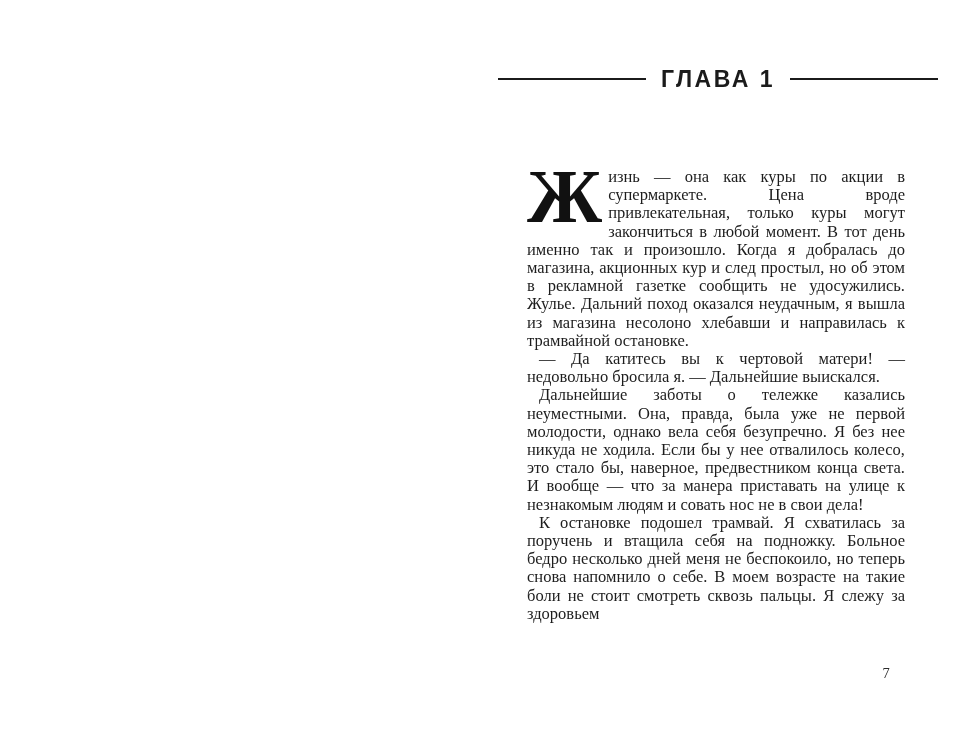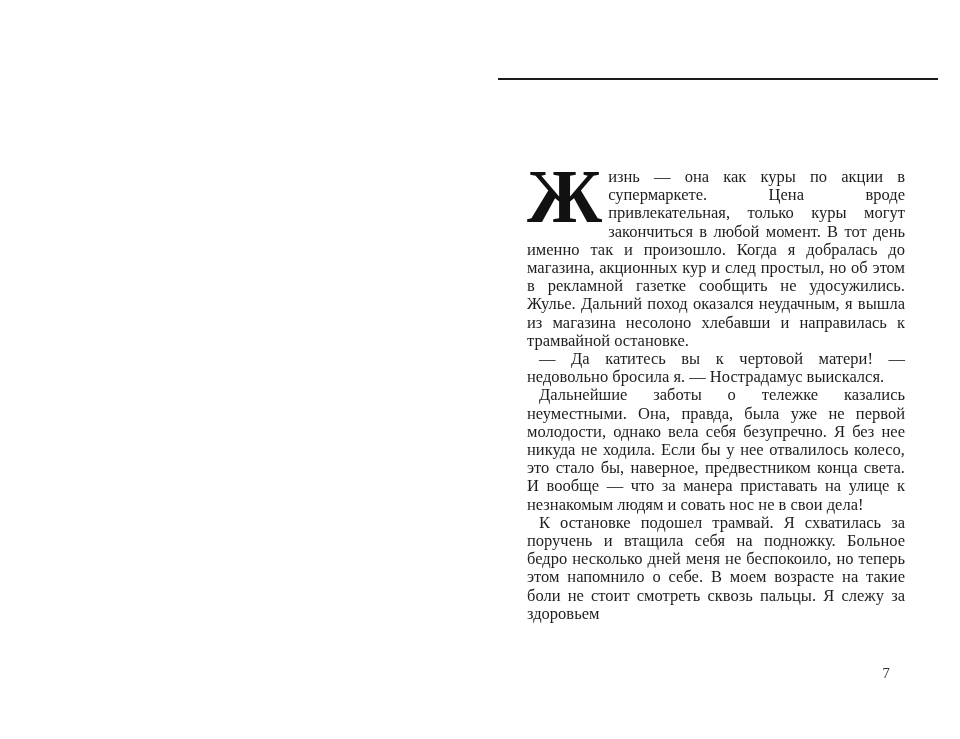--- a/index.html
+++ b/index.html
@@ -47,25 +47,26 @@
     font-family:"Liberation Serif", serif;
   }
 </style>
 </head>
 <body>
 
 <div class="page">
 
   <div class="chapter-heading">
     <span class="heading-rule"></span>
+    <span class="chapter-title">ГЛАВА 1</span>
     <span class="heading-rule"></span>
   </div>
 
   <div class="text-block">
     <p><span class="dropcap">Ж</span><span>изнь — она как куры по акции в супермаркете. Цена вроде привлекательная, только куры могут закончиться в любой момент. В тот день именно так и произошло. Когда я добралась до магазина, акционных кур и след простыл, но об этом в рекламной газетке сообщить не удосужились. Жулье. Дальний поход оказался неудачным, я вышла из магазина несолоно хлебавши и направилась к трамвайной остановке.</span></p>
-    <p class="para-indent">— Да катитесь вы к чертовой матери! — недовольно бросила я. — Нострадамус выискался.</p>
+    <p class="para-indent">— Да катитесь вы к чертовой матери! — недовольно бросила я. — Дальнейшие выискался.</p>
     <p class="para-indent">Дальнейшие заботы о тележке казались неуместными. Она, правда, была уже не первой молодости, однако вела себя безупречно. Я без нее никуда не ходила. Если бы у нее отвалилось колесо, это стало бы, наверное, предвестником конца света. И вообще — что за манера приставать на улице к незнакомым людям и совать нос не в свои дела!</p>
-    <p class="para-indent">К остановке подошел трамвай. Я схватилась за поручень и втащила себя на подножку. Больное бедро несколько дней меня не беспокоило, но теперь этом напомнило о себе. В моем возрасте на такие боли не стоит смотреть сквозь пальцы. Я слежу за здоровьем</p>
+    <p class="para-indent">К остановке подошел трамвай. Я схватилась за поручень и втащила себя на подножку. Больное бедро несколько дней меня не беспокоило, но теперь снова напомнило о себе. В моем возрасте на такие боли не стоит смотреть сквозь пальцы. Я слежу за здоровьем</p>
   </div>
 
   <div class="page-number">7</div>
 
 </div>
 
 </body></html>

